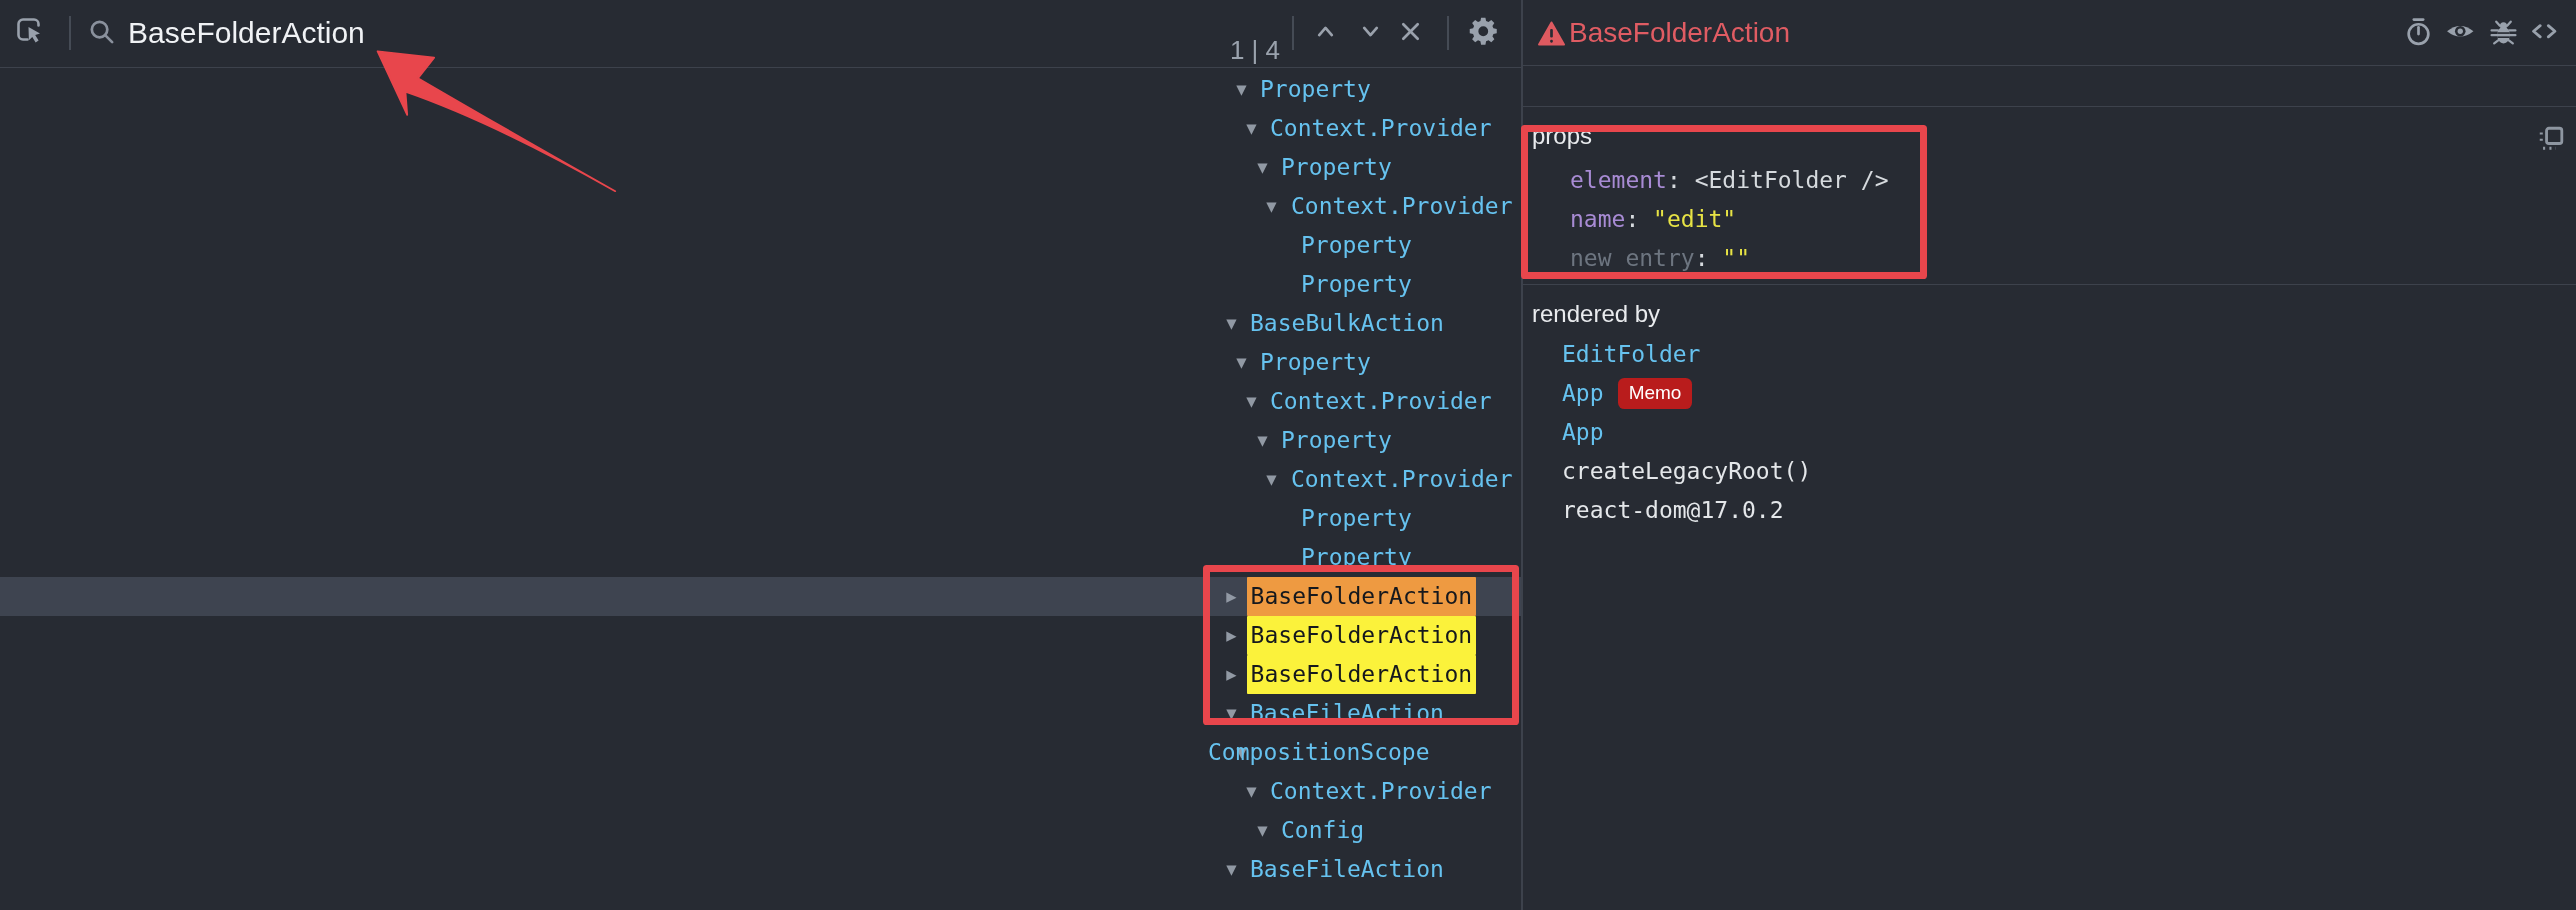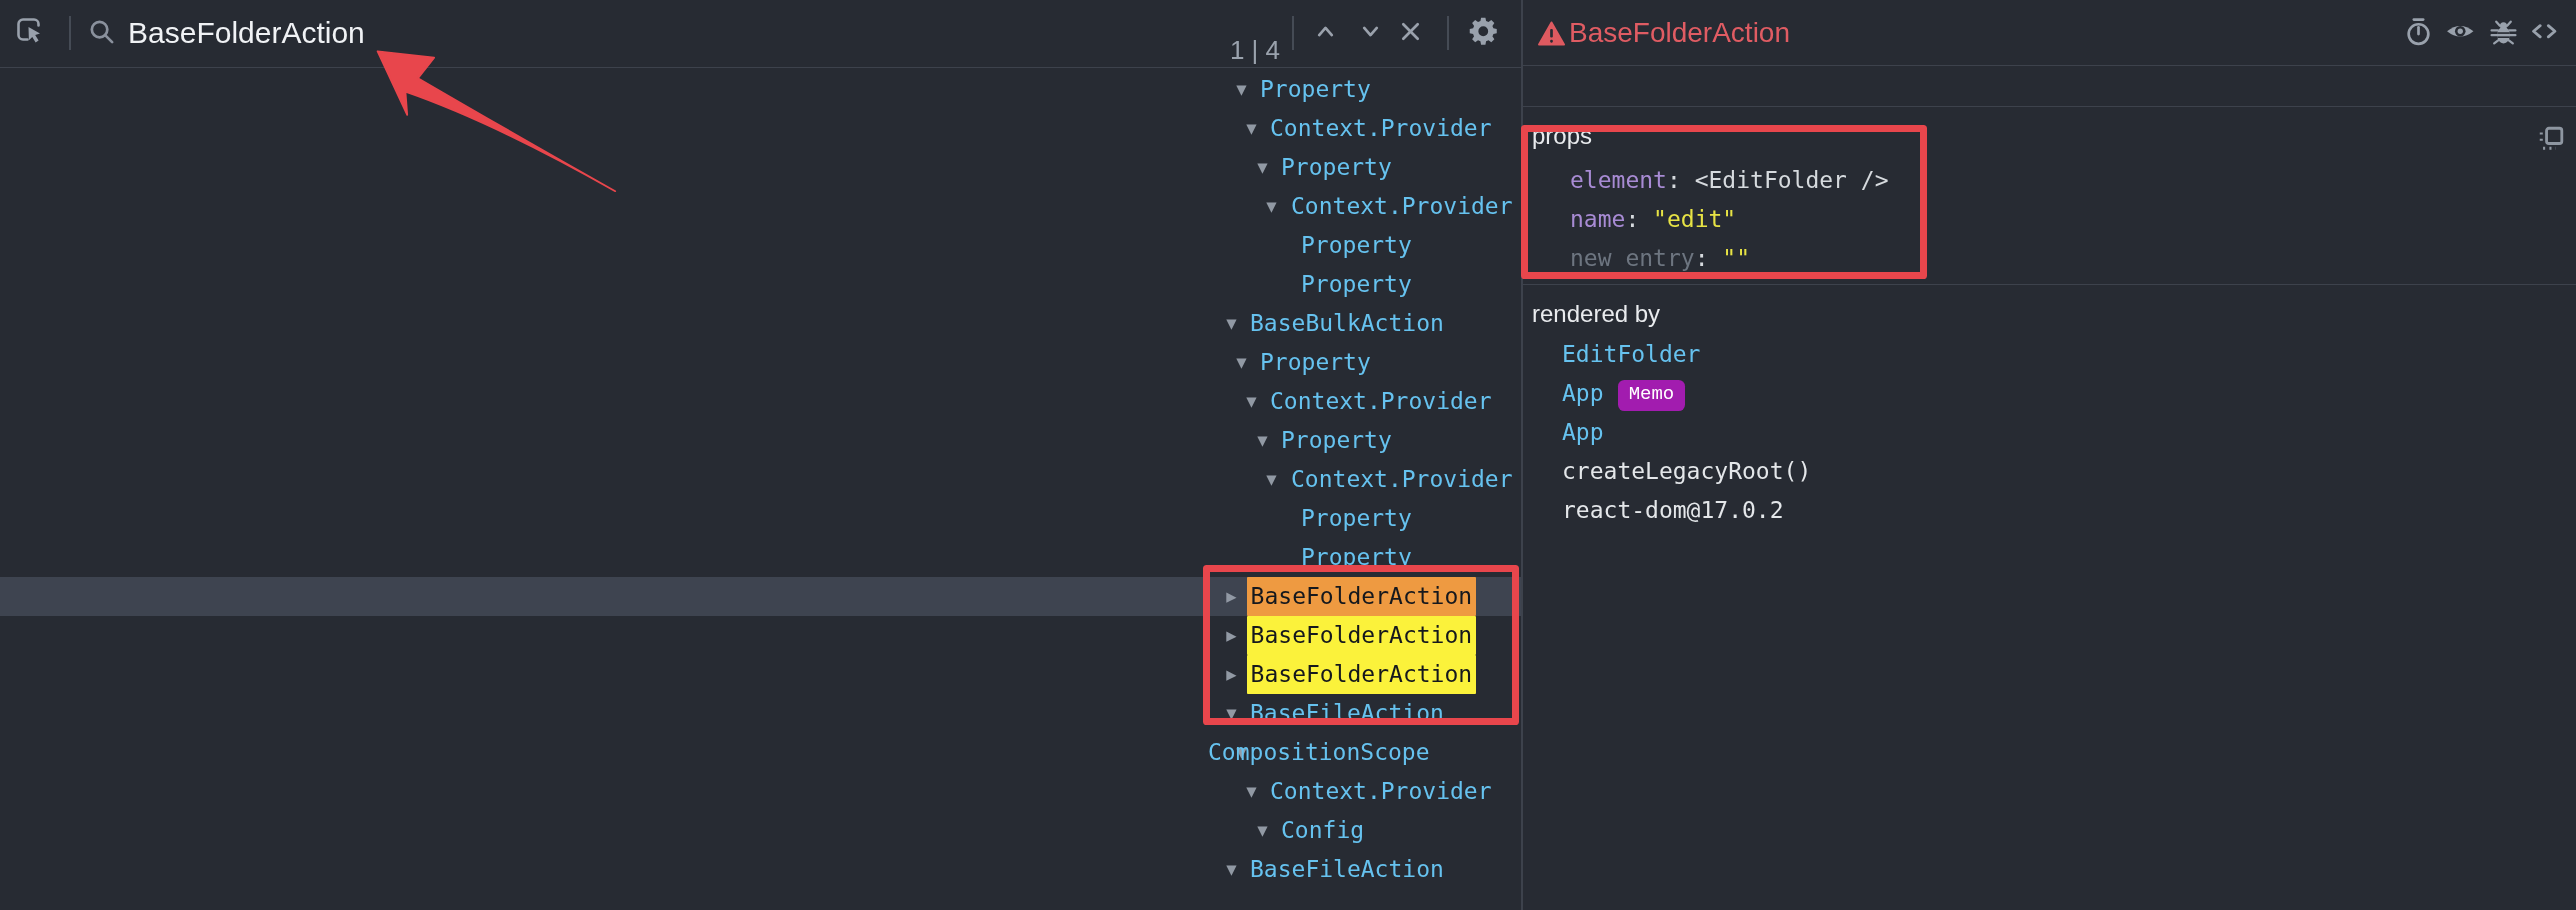--- a/index.html
+++ b/index.html
@@ -62,22 +62,22 @@
   .v-yellow { color:#e7e345; }
   #copy-props-btn { position:absolute; left:1013px; top:14.3px; width:30.5px; height:30.5px; cursor:pointer; }
 
   
   #rendered-section { position:absolute; left:0; top:287px; width:927px; height:624px; }
   #rendered-list { position:absolute; left:0; top:48px; width:1053px; }
   .rb-row { position:relative; width:1053px; height:39px; line-height:39px; font-size:23px; white-space:pre; }
   .rb-link { color:#66c2ef; cursor:pointer; }
   .rb-plain { color:#e4e7ea; }
   .memo-badge { display:inline-block; margin-left:14.3px; padding:0.9px 10.8px 2.7px;
-    background:#a21caf; color:#ffffff; border-radius:6.3px; font-size:19px;
-    font-family:Liberation Mono, monospace; line-height:27px; vertical-align:1.8px; }
+    background:#b91c1c; color:#ffffff; border-radius:6.3px; font-size:19px;
+    font-family:Liberation Sans, sans-serif; line-height:27px; vertical-align:1.8px; }
 
   
   #annotation-layer { position:absolute; left:0; top:0; width:2576px; height:911px; pointer-events:none; z-index:50; }
   .anno-rect { position:absolute; border:7.2px solid #e8464c; border-radius:3.6px; }
   #anno-rect-tree  { left:1203px; top:565px; width:316px; height:160px; }
   #anno-rect-props { left:1521px; top:125px; width:406px; height:154px; }
   #anno-arrow { position:absolute; left:357px; top:36px; }
 </style>
 </head>
 <body>

